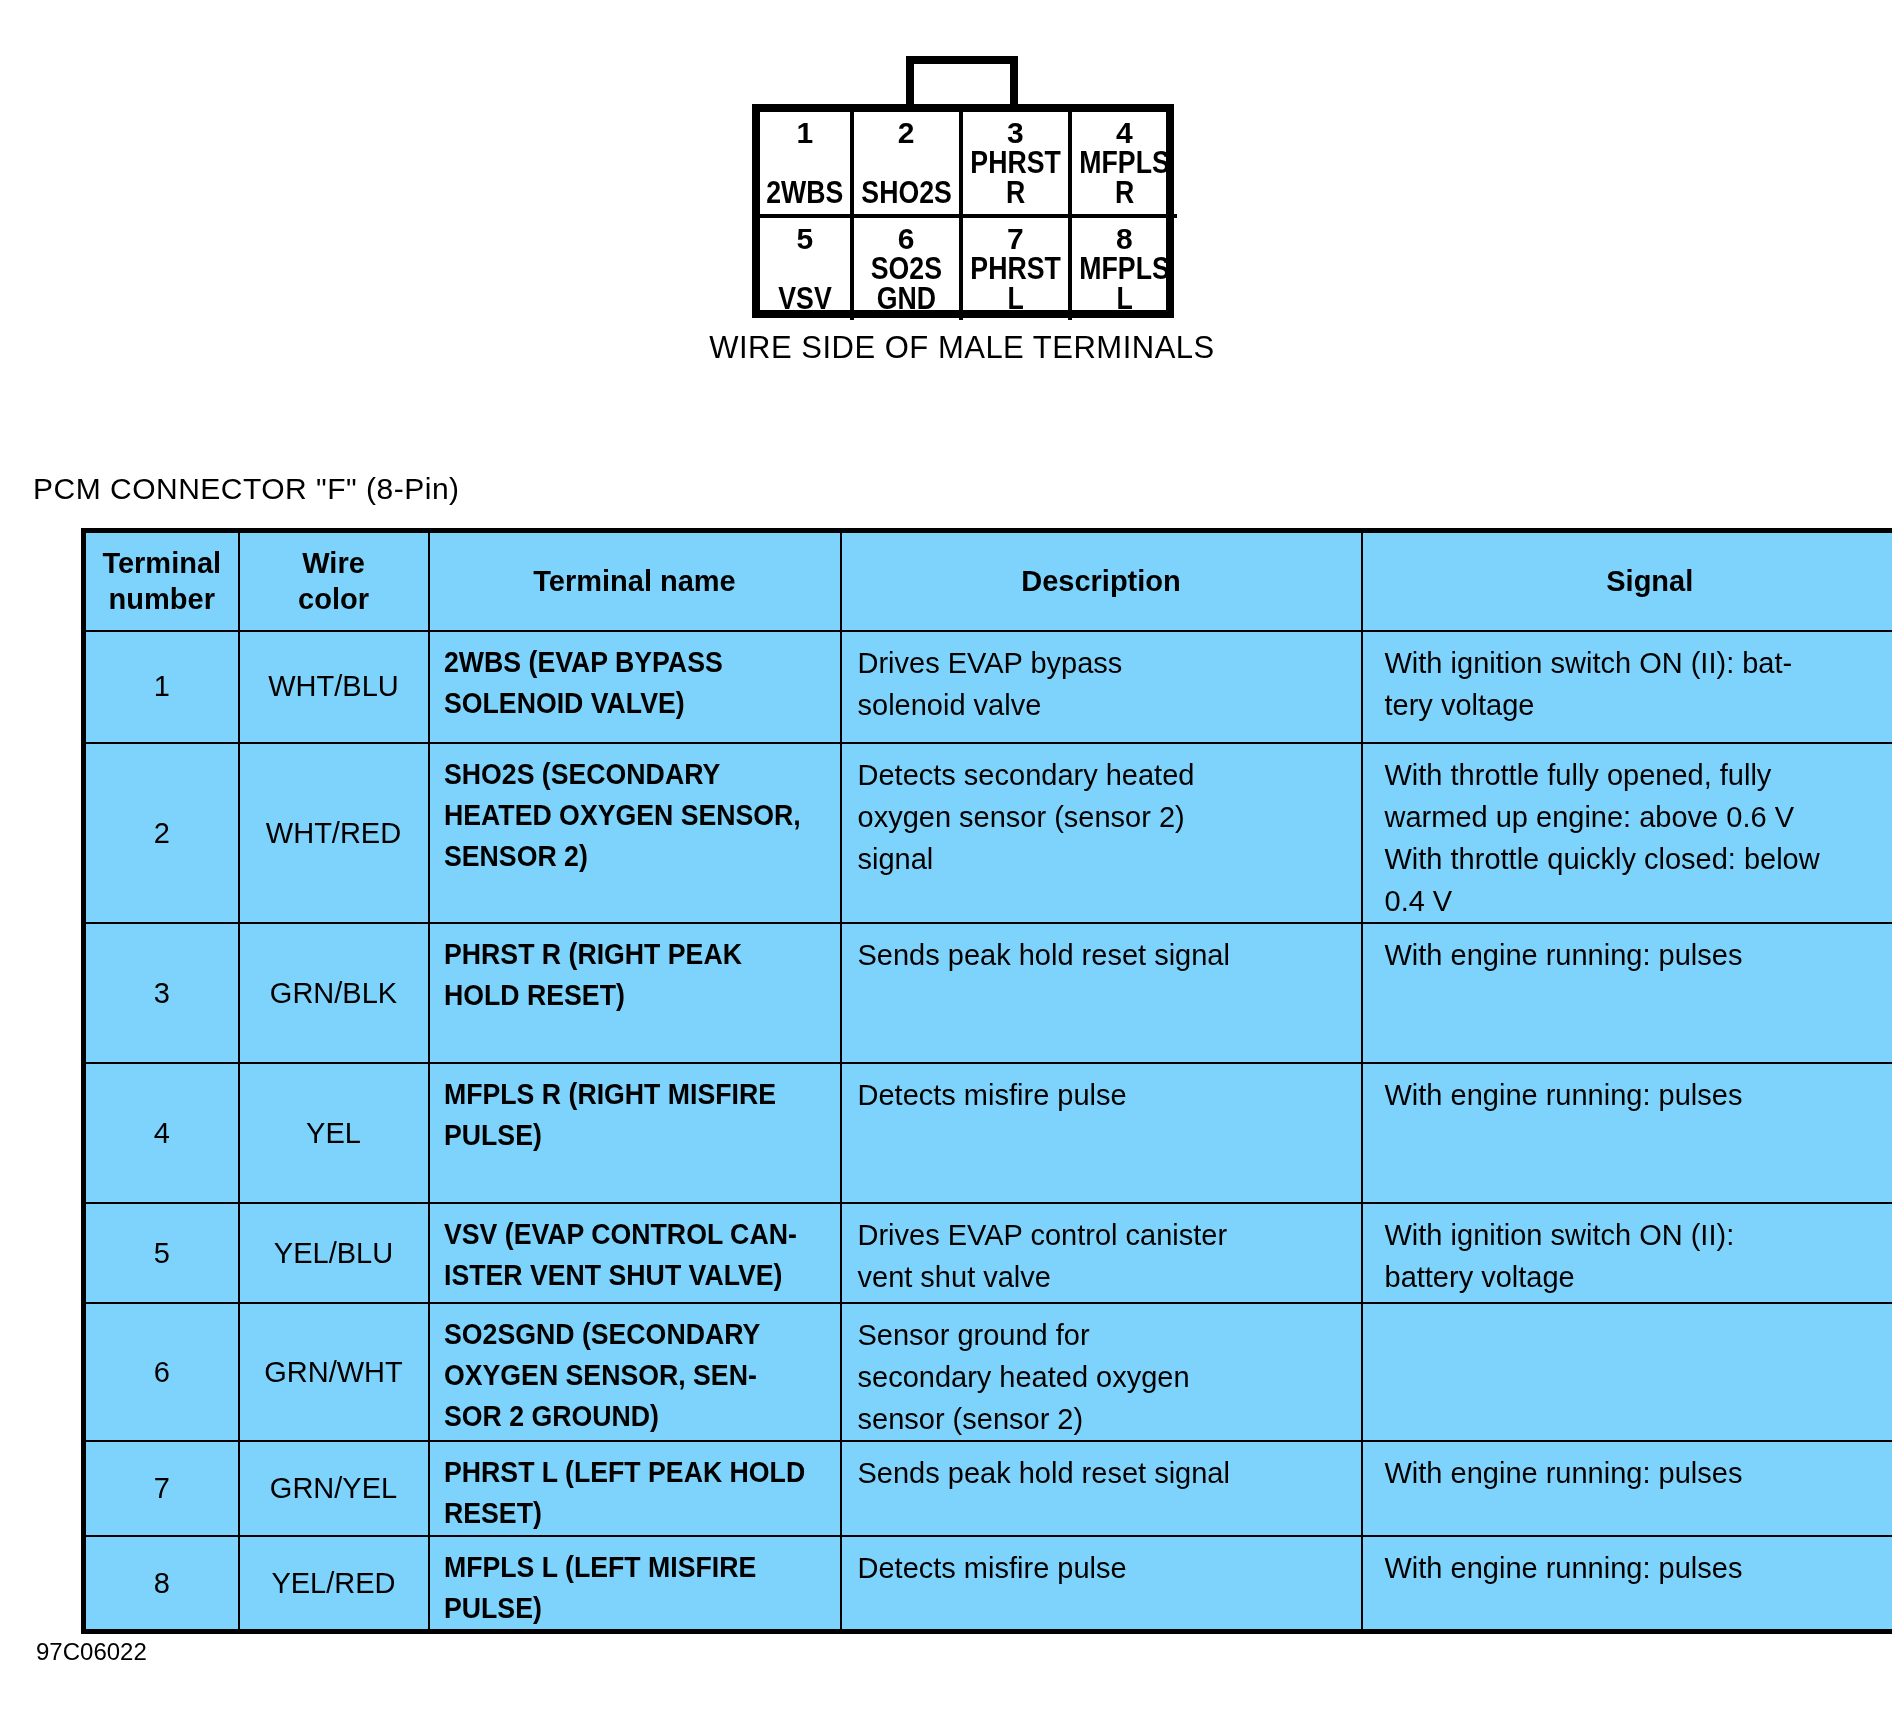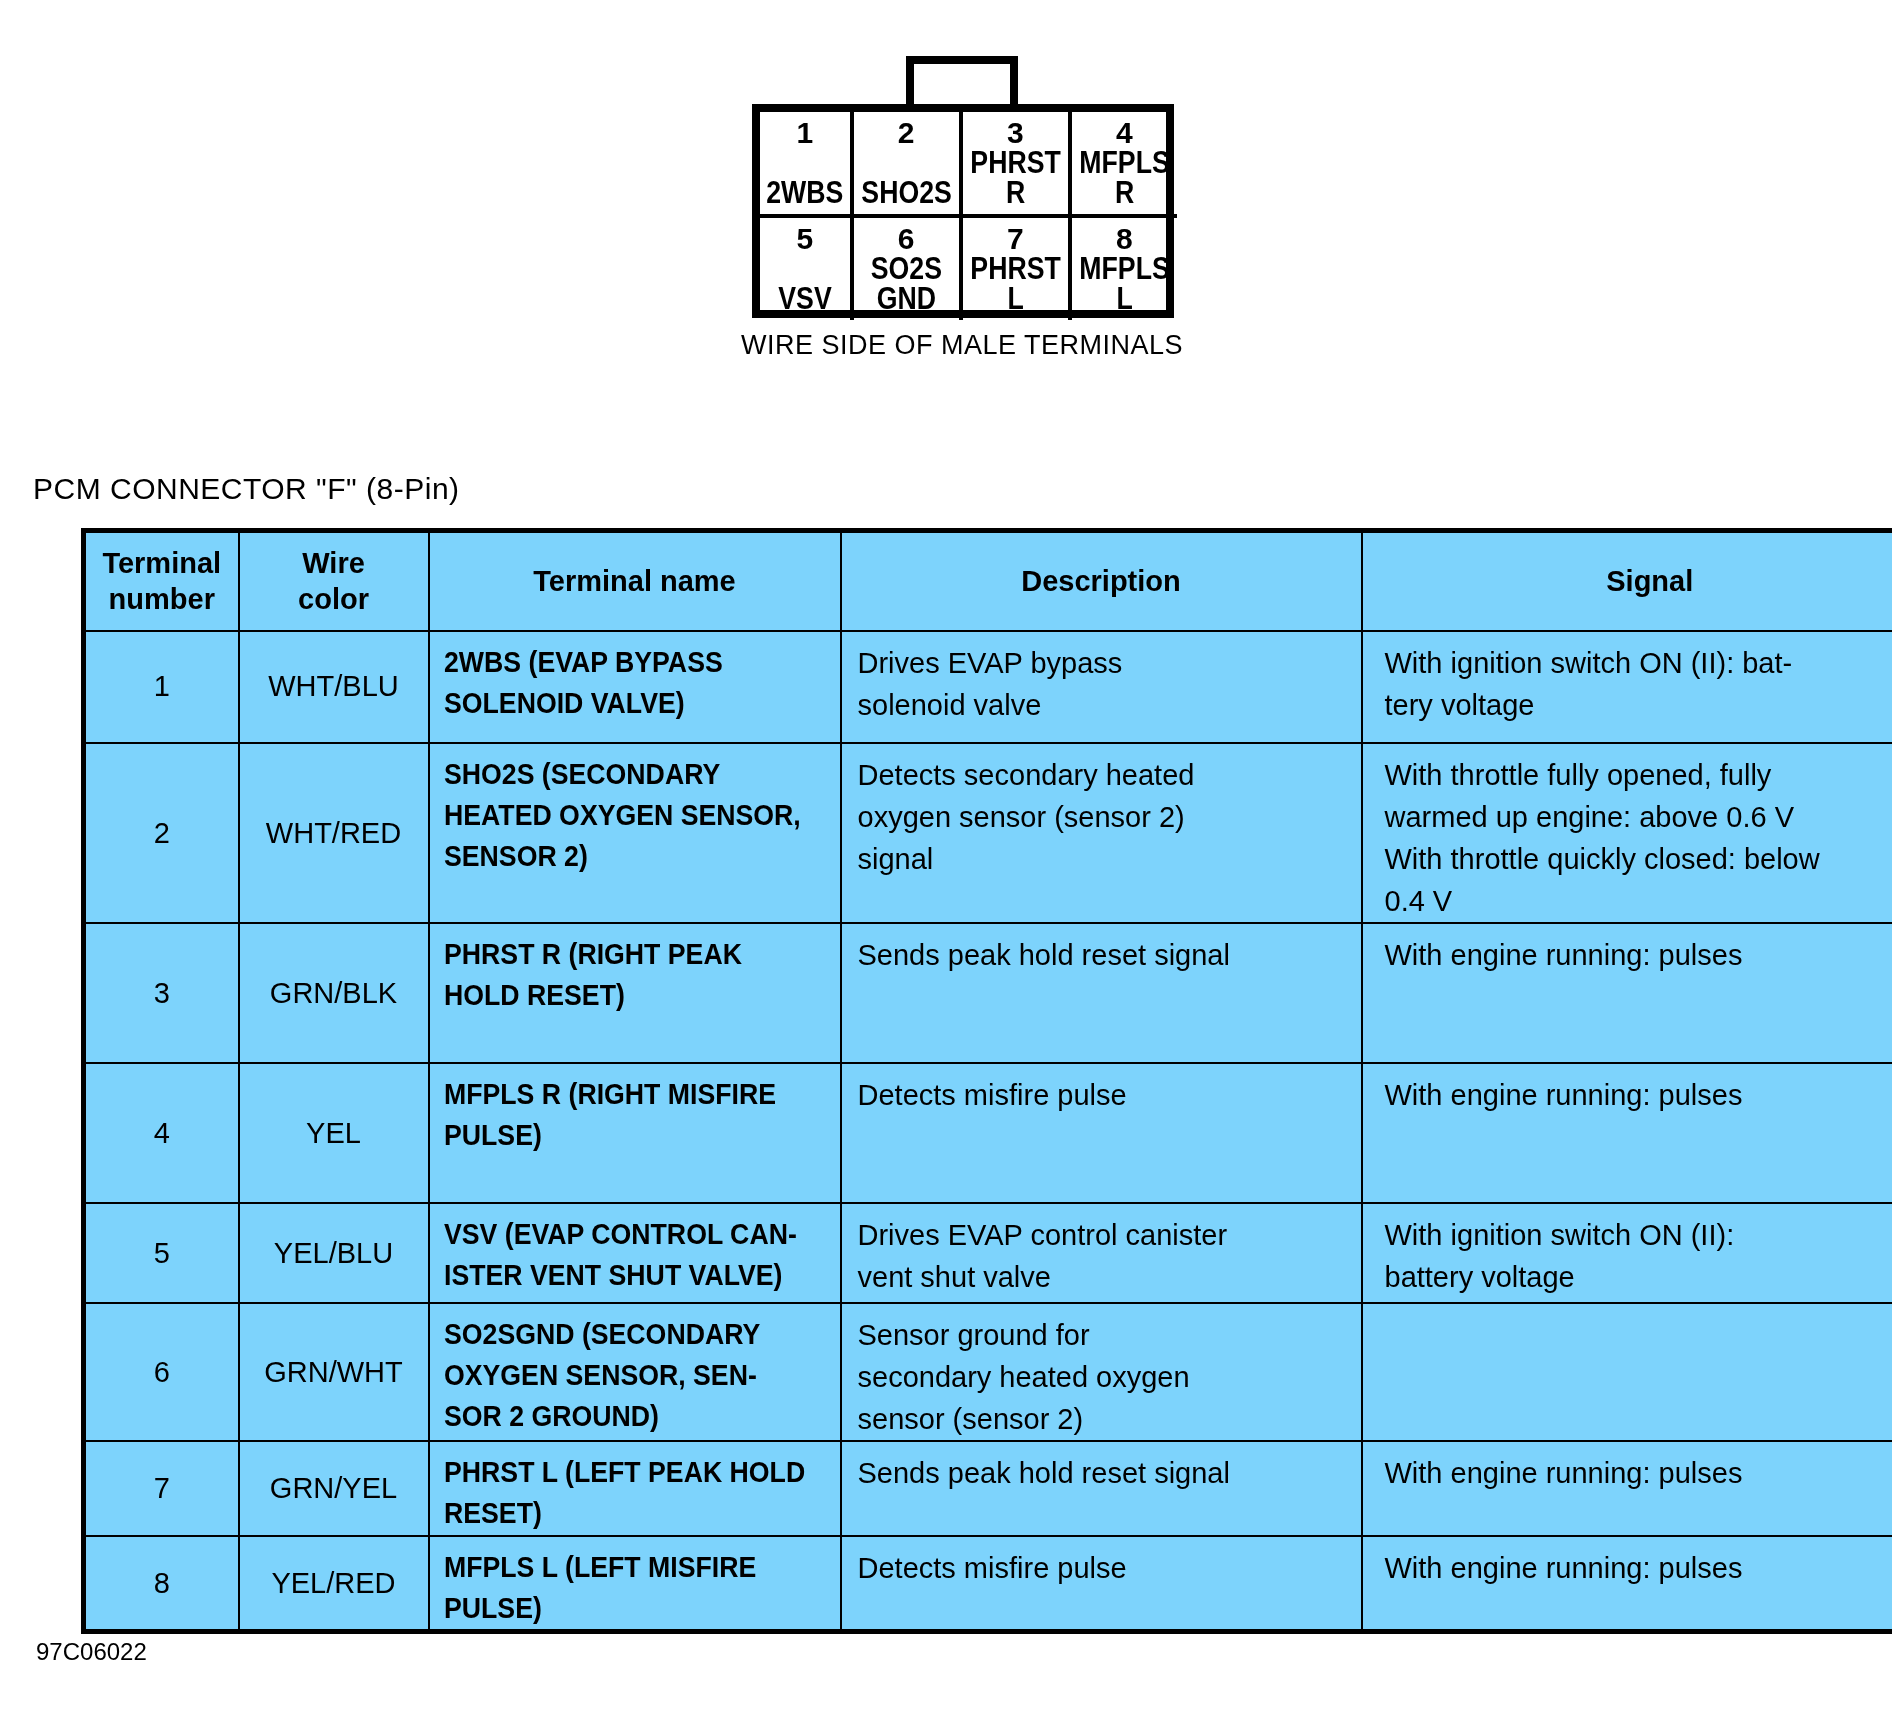--- a/index.html
+++ b/index.html
@@ -39,21 +39,21 @@
   .pin-cell:nth-child(4n) { border-right: none; }
   .pin-cell:nth-child(n+5) { border-bottom: none; }
   .pin-number { font-size: 30px; font-weight: bold; line-height: 1; padding-top: 4px; }
   .pin-label {
     font-size: 31px; font-weight: bold; line-height: 0.98;
     text-align: center; white-space: pre-line;
     transform: scaleX(0.86); transform-origin: center bottom;
   }
   .connector-caption {
     position: absolute; left: 562px; top: 330px; width: 800px;
-    text-align: center; font-size: 27px; letter-spacing: 0.5px;
+    text-align: center; font-size: 31px; letter-spacing: 0.5px;
   }
 
   
   .title-row {
     position: absolute; left: 33px; top: 472px; width: 1833px;
     display: flex; justify-content: space-between; align-items: baseline;
   }
   .table-title { font-size: 30px; letter-spacing: 0.5px; }
   .note-line { font-size: 29px; font-weight: bold; }
   .note-label { font-weight: bold; margin-right: 14px; }

